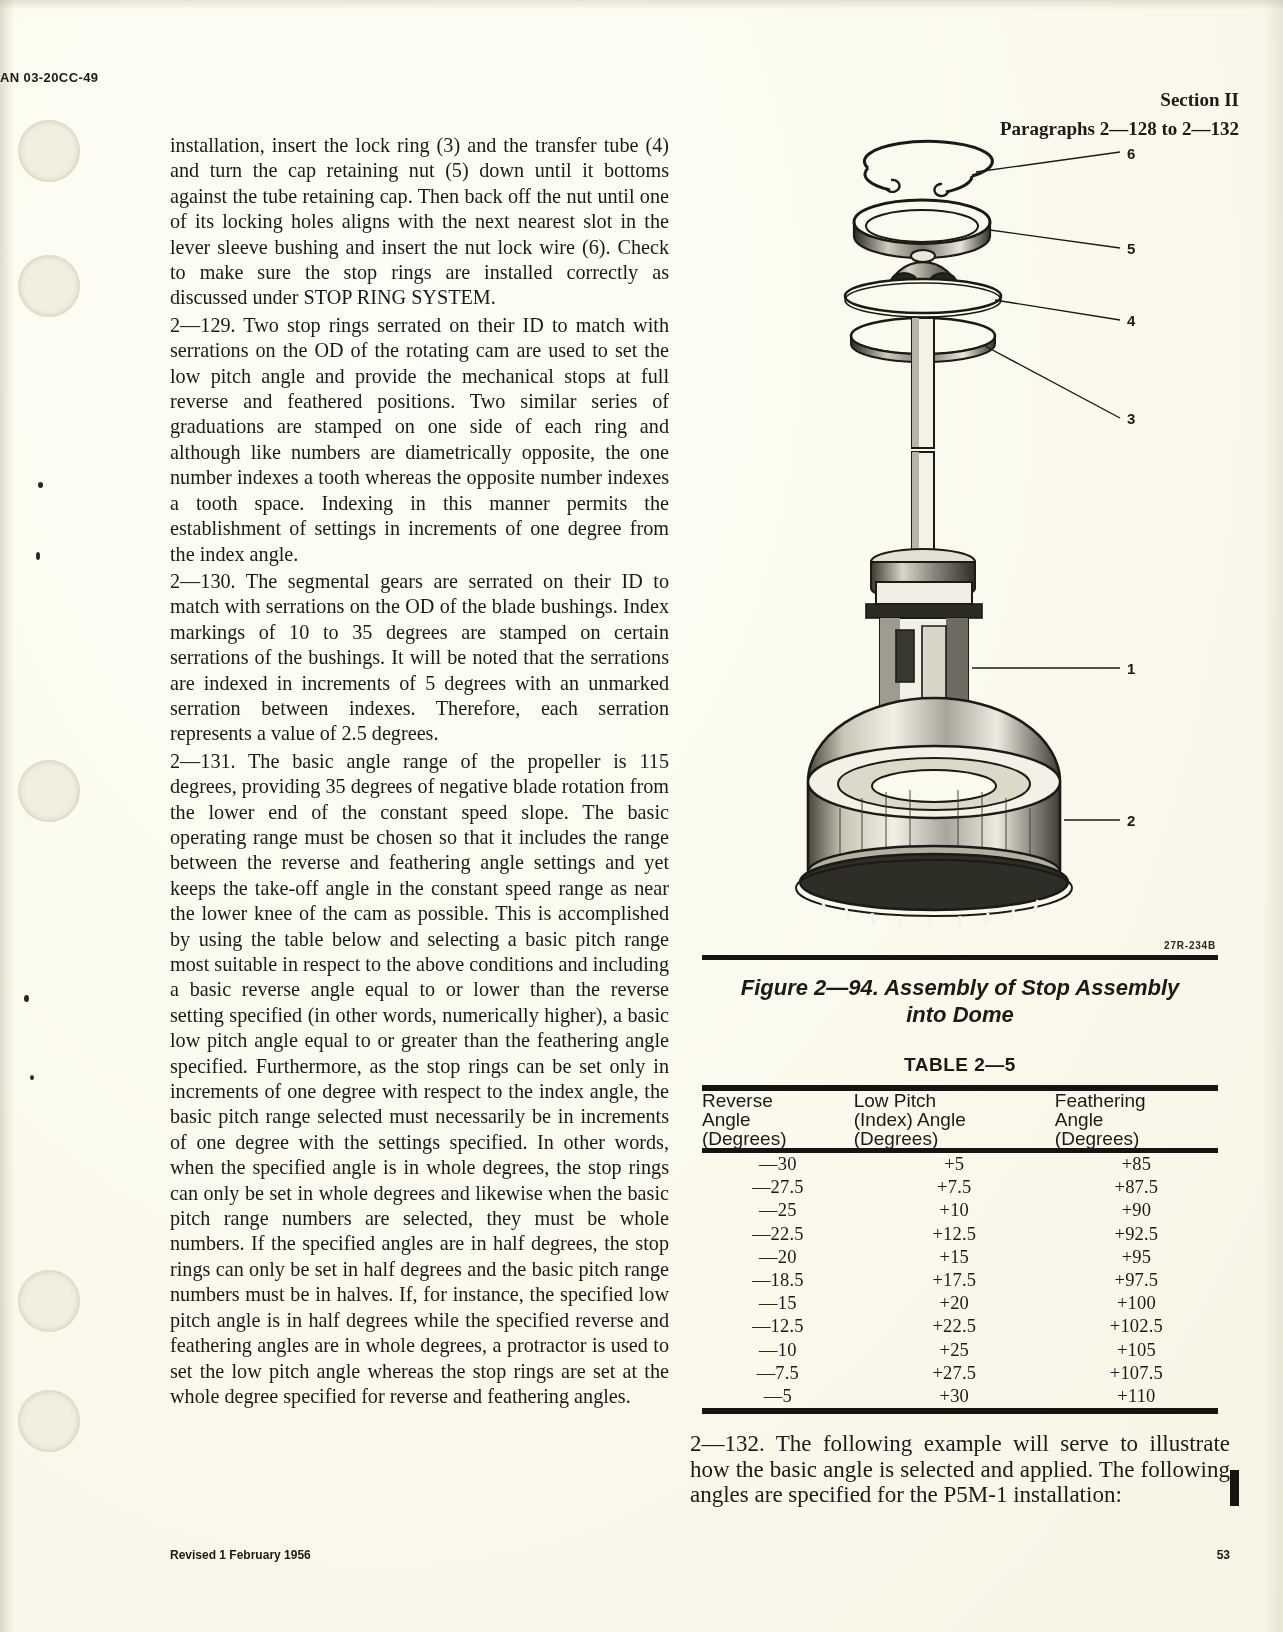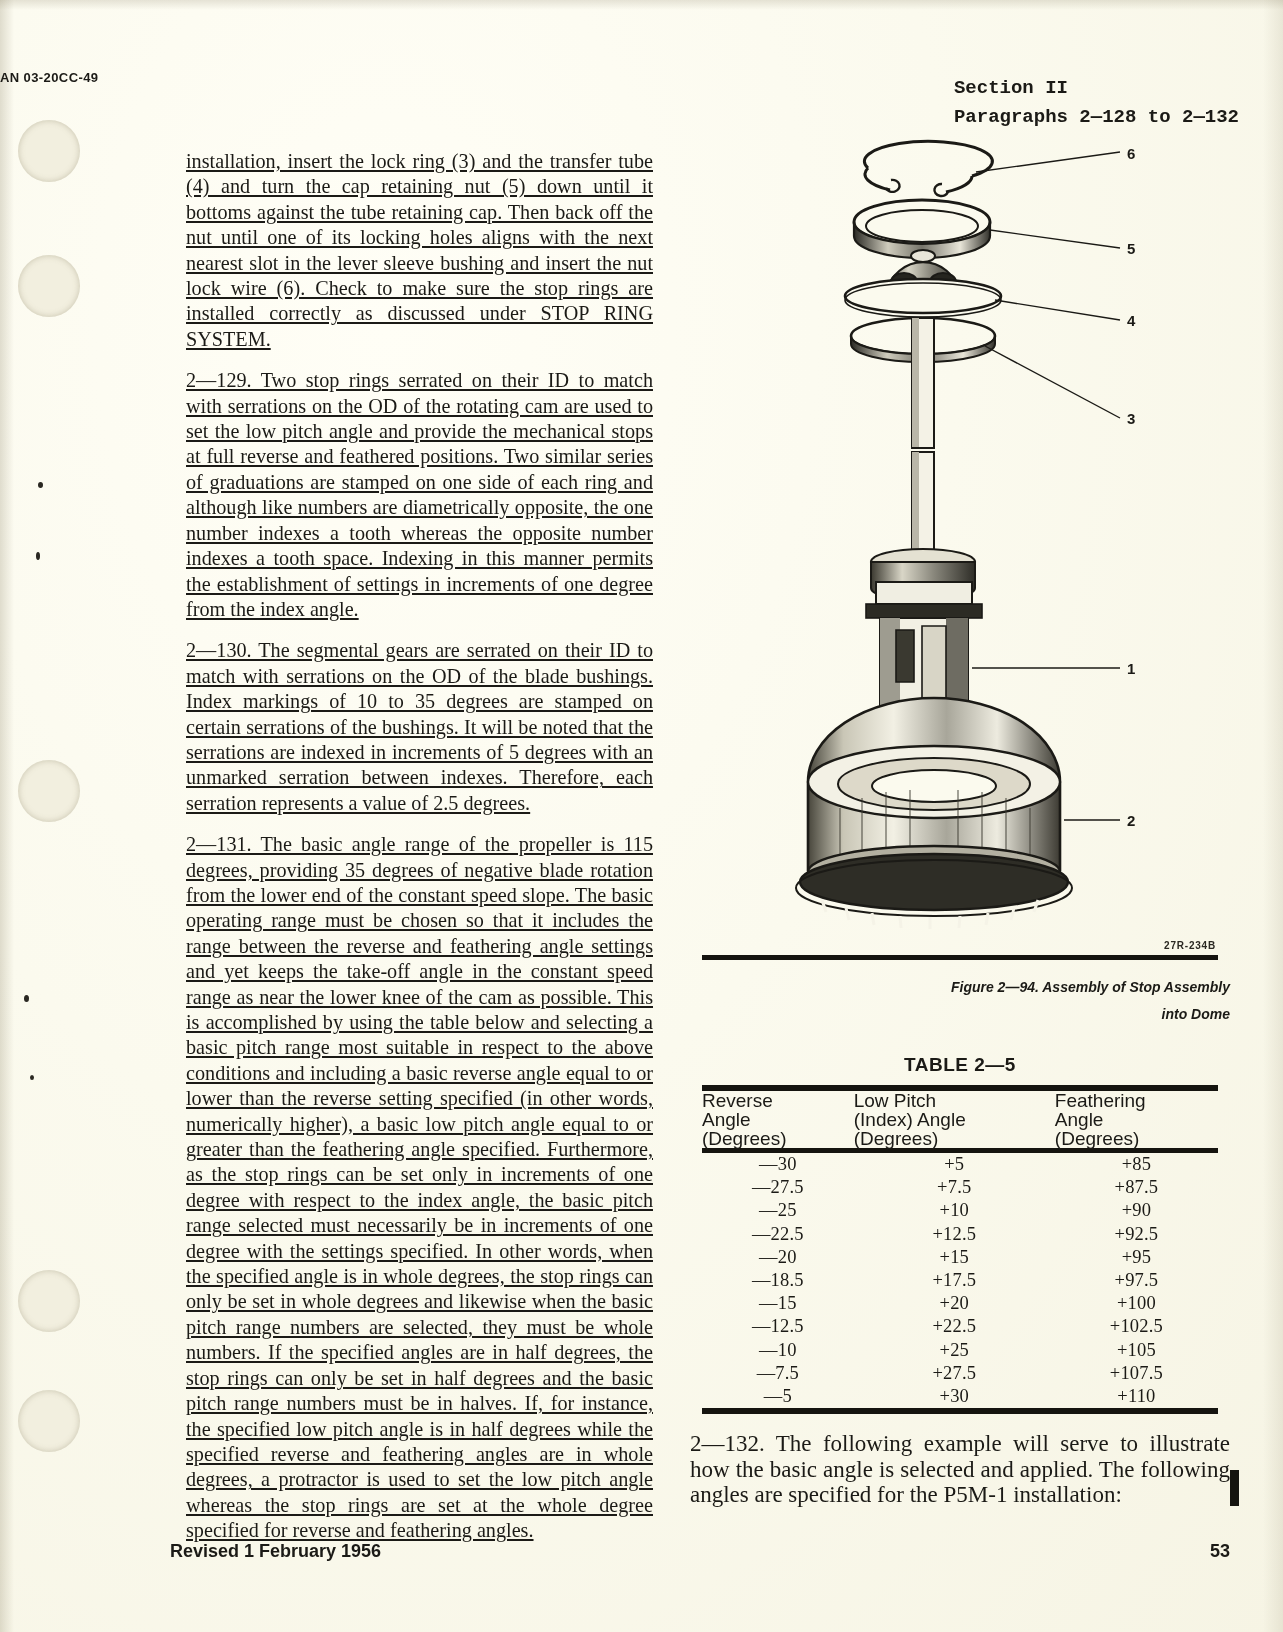--- a/index.html
+++ b/index.html
@@ -39,52 +39,52 @@
   .speck{position:absolute;background:#2a2822;border-radius:50%;}
 
   
   .hdr{position:absolute;top:70px;left:0;width:100%;}
   .hdr-center{
     position:absolute;left:0;width:100%;text-align:left;
     font-family:"Liberation Sans", sans-serif;
     font-weight:bold;font-size:13px;letter-spacing:.4px;
   }
   .hdr-right{
-    position:absolute;right:44px;top:4px;text-align:left;
-    font-family:Liberation Mono, monospace;
+    position:absolute;right:44px;top:16px;text-align:right;
+    font-family:Liberation Serif, serif;
     font-weight:bold;font-size:19px;line-height:1.5;
   }
 
   
   .col-left{
     position:absolute;left:170px;top:133px;width:499px;
     font-size:20.2px;line-height:25.4px;
     text-align:justify;
   }
-  .col-left p{margin:16px;text-align:justify;text-decoration:underline;}
+  .col-left p{margin:0;text-align:justify;}
   .col-left p.sec{margin-top:2px;}
 
   .col-right{
     position:absolute;left:690px;top:130px;width:540px;
   }
 
   
   .figure{position:relative;width:540px;height:830px;}
   .fig-rule{
     position:absolute;left:12px;bottom:0;width:516px;height:5px;background:#15140f;
   }
   .fig-code{
     position:absolute;right:14px;bottom:9px;
     font-family:"Liberation Sans", sans-serif;
     font-size:10px;letter-spacing:.8px;color:#2a2822;font-weight:bold;
   }
   .fig-cap{
-    margin-top:14px;text-align:right;
-    font-family:"Liberation Sans", sans-serif;
-    font-style:italic;font-weight:bold;font-size:14px;line-height:27px;
+    margin-top:14px;text-align:center;
+    font-family:"Liberation Sans", sans-serif;
+    font-style:italic;font-weight:bold;font-size:22px;line-height:27px;
   }
 
   
   .callout{
     position:absolute;
     font-family:"Liberation Sans", sans-serif;
     font-weight:bold;font-size:15px;color:#1b1a16;
   }
 
   
@@ -114,21 +114,21 @@
   .cellpad-bot td{padding-bottom:8px;}
 
   .after-tbl{
     margin-top:17px;font-size:23px;line-height:25.4px;text-align:justify;
   }
 
   
   .footer{
     position:absolute;left:170px;bottom:70px;width:1060px;
     font-family:"Liberation Sans", sans-serif;
-    font-weight:bold;font-size:18px;
+    font-weight:bold;font-size:12px;
     display:flex;justify-content:space-between;align-items:baseline;
   }
   .blackbar{
     position:absolute;right:44px;top:1470px;width:9px;height:36px;background:#15140f;
   }
 </style>
 </head>
 <body>
 
 <div class="paper"></div>

